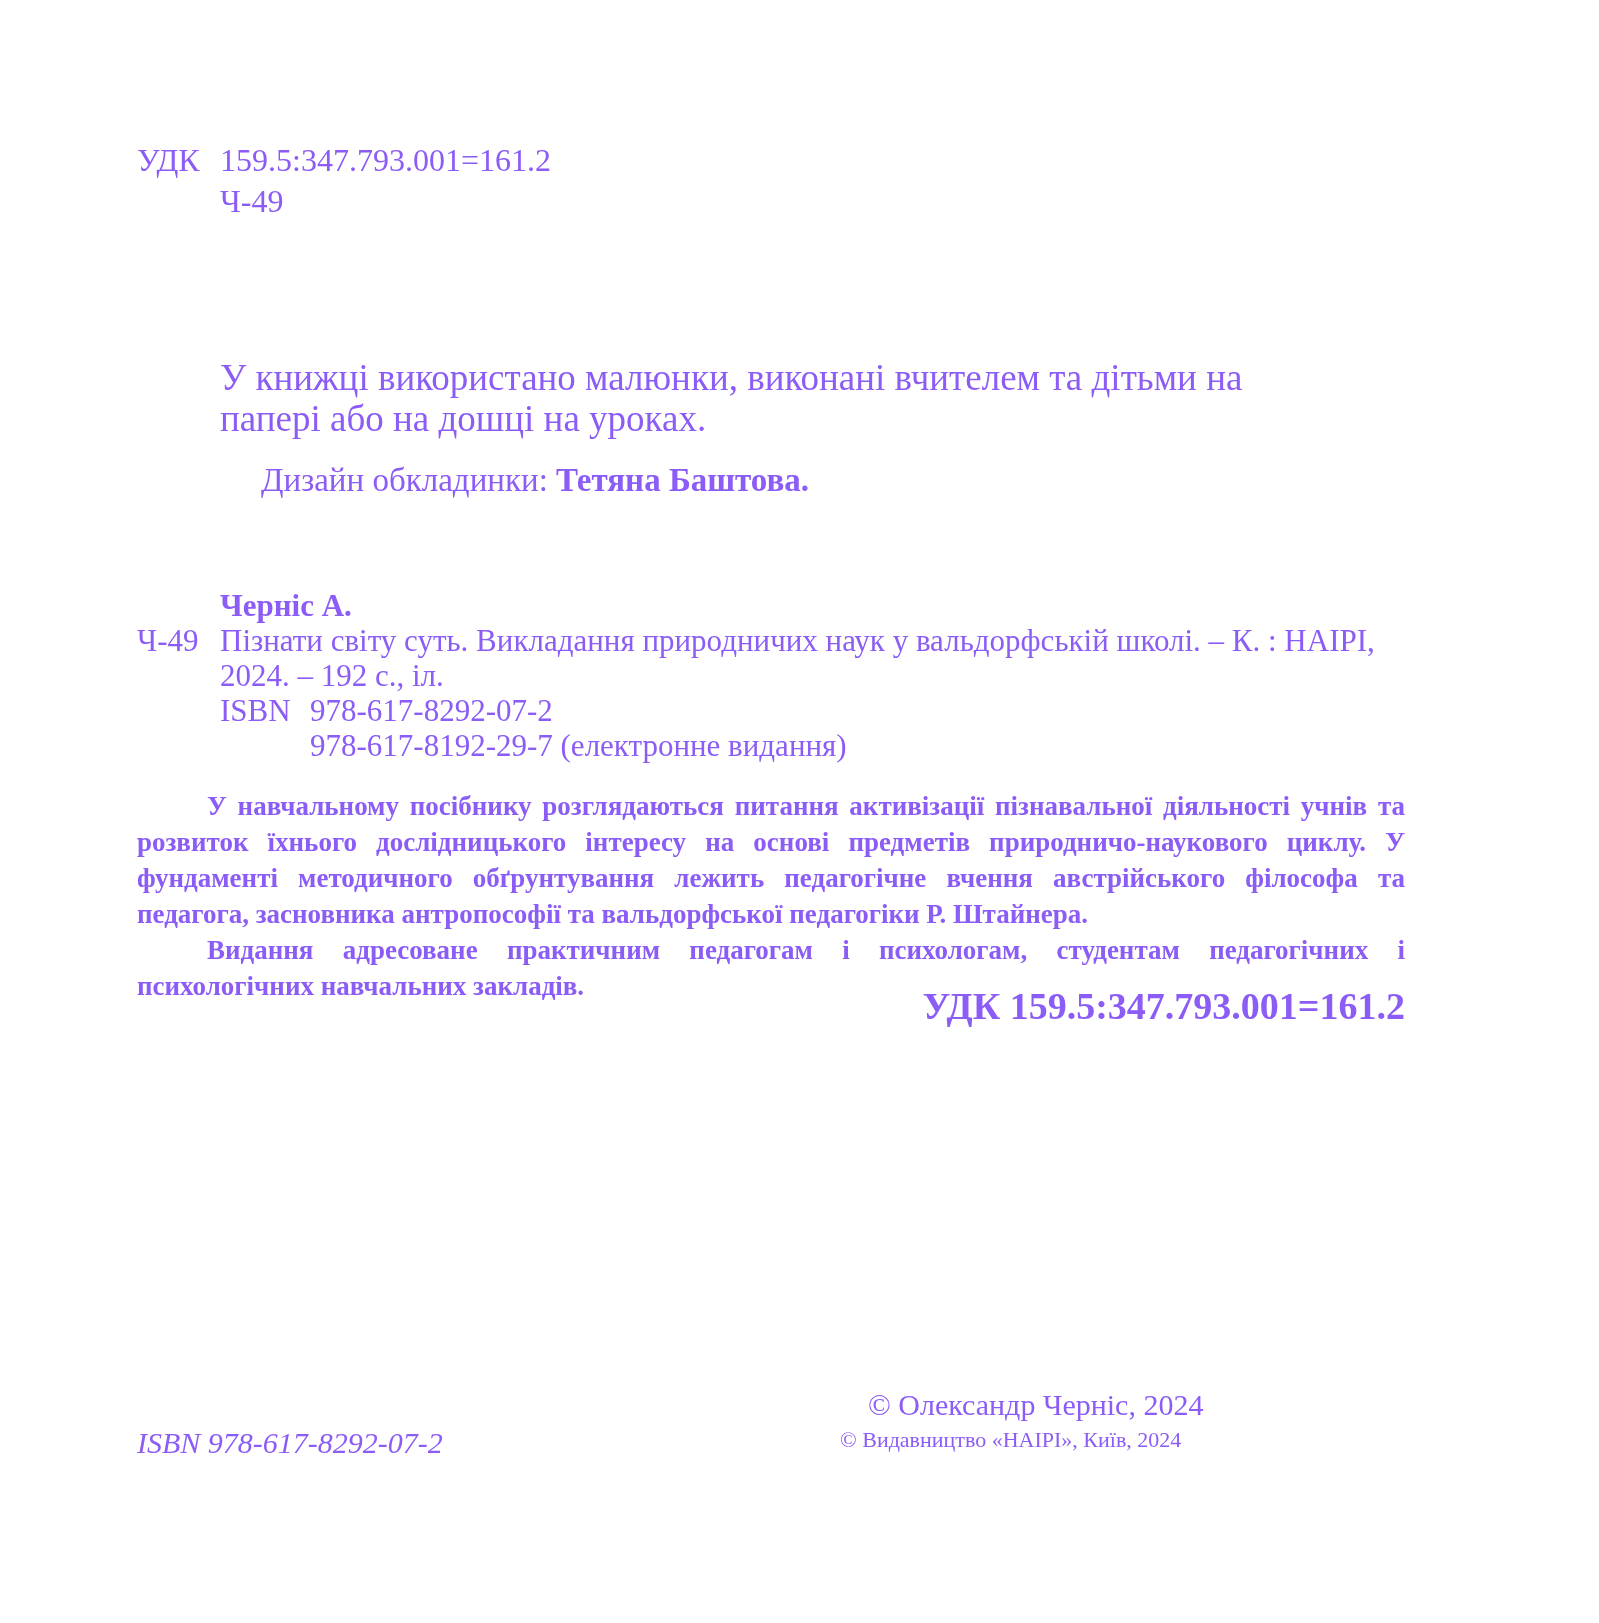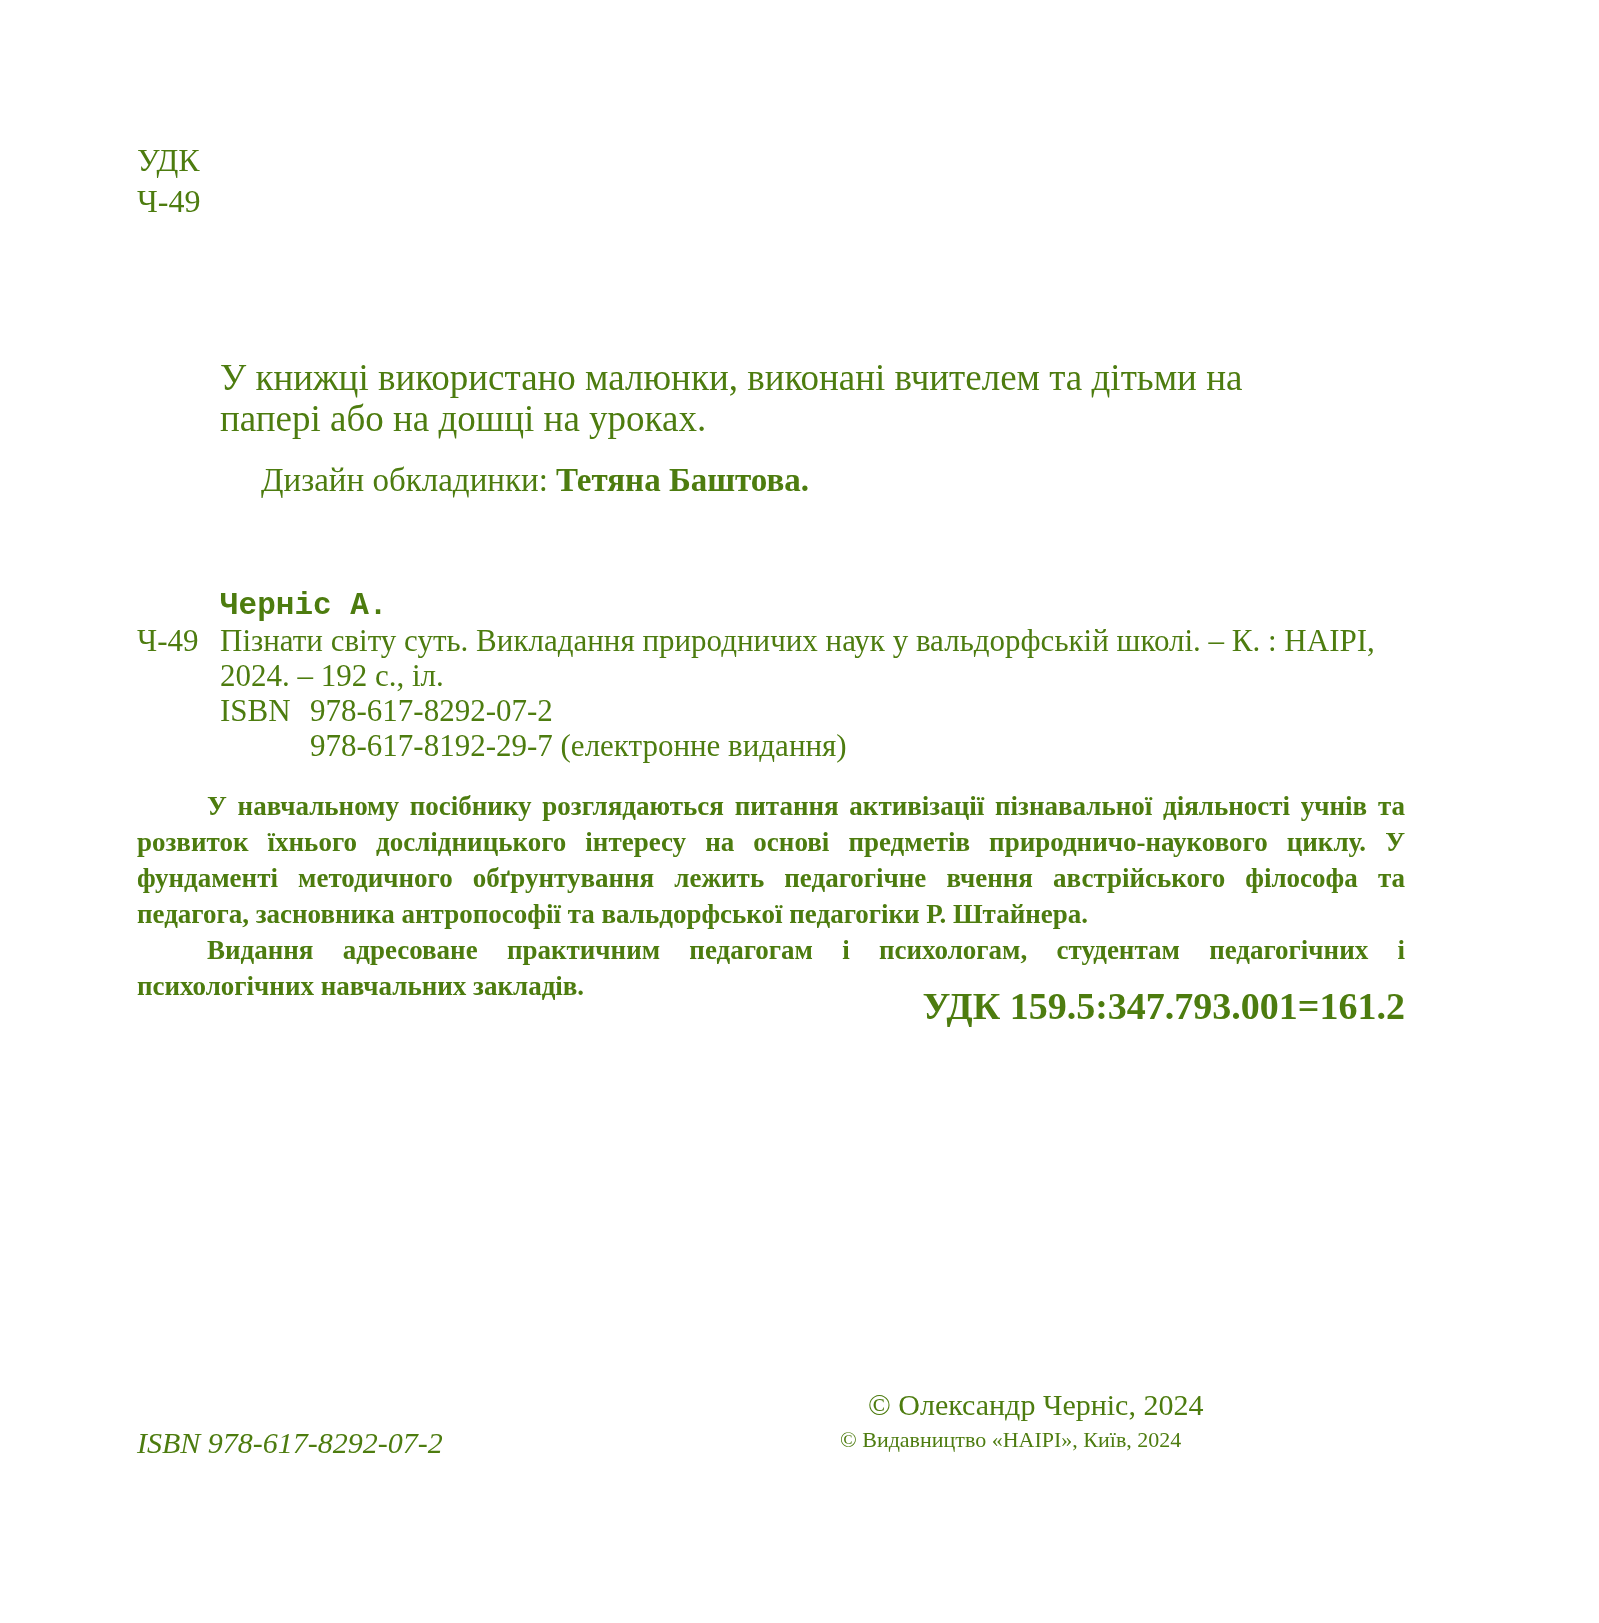--- a/index.html
+++ b/index.html
@@ -1,21 +1,21 @@
 <!DOCTYPE html>
 <html lang="uk"><head>
 <meta charset="utf-8">
 <style>
   html,body{margin:0;padding:0;background:#ffffff;}
   .page{
     position:relative;
     width:1567px;
     height:1623px;
     background:#ffffff;
-    color:#4d7c0f;
+    color:#8b5cf6;
     font-family:"Liberation Serif","DejaVu Serif",serif;
     overflow:hidden;
   }
   .abs{position:absolute;}
   .b{font-weight:bold;}
   .nowrap{white-space:nowrap;}
 
   .udc-grid{
     left:137px;top:140px;
     display:grid;
@@ -35,21 +35,21 @@
     left:220px;top:462px;
     font-size:33px;
     margin-left:41px;
   }
 
   .biblio{
     left:137px;top:588px;
     font-size:31px;
     line-height:35px;
   }
-  .bib-author{margin-left:83px;font-weight:bold;font-family:Liberation Mono, monospace;}
+  .bib-author{margin-left:83px;font-weight:bold;}
   .bib-row{display:flex;}
   .bib-code{width:83px;flex:none;}
   .bib-text{width:1190px;}
   .isbn-row{margin-left:83px;display:flex;}
   .isbn-label{width:90px;flex:none;}
   .isbn-electronic{margin-left:173px;}
 
   .annotation{
     left:137px;top:788px;
     width:1268px;
@@ -72,20 +72,21 @@
   .copyright-author{left:868px;top:1388px;font-size:30px;}
   .copyright-publisher{left:840px;top:1427px;font-size:22px;}
 </style>
 </head>
 <body>
 
 <div class="page">
 
   <div class="abs udc-grid">
     <span class="nowrap">УДК</span>
+    <span class="nowrap">159.5:347.793.001=161.2</span>
     <span></span>
     <span class="nowrap">Ч-49</span>
   </div>
 
   <div class="abs illus-note">У книжці використано малюнки, виконані вчителем та дітьми на папері або на дошці на уроках.</div>
 
   <div class="abs design-line nowrap">
     <span>Дизайн обкладинки: </span><span class="b">Тетяна Баштова.</span>
   </div>
 

